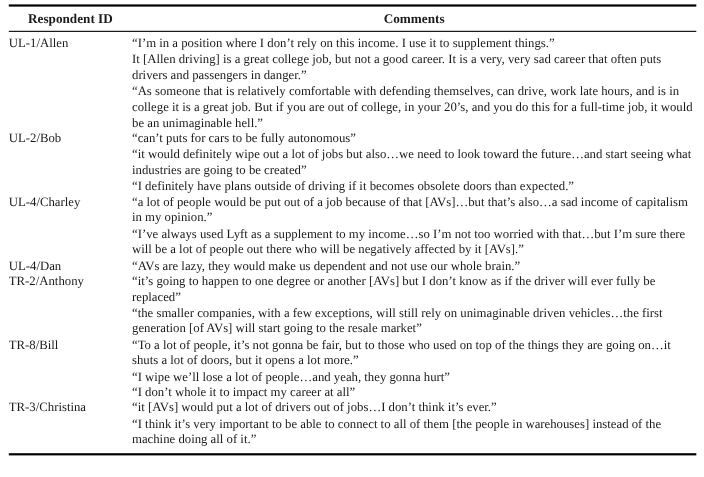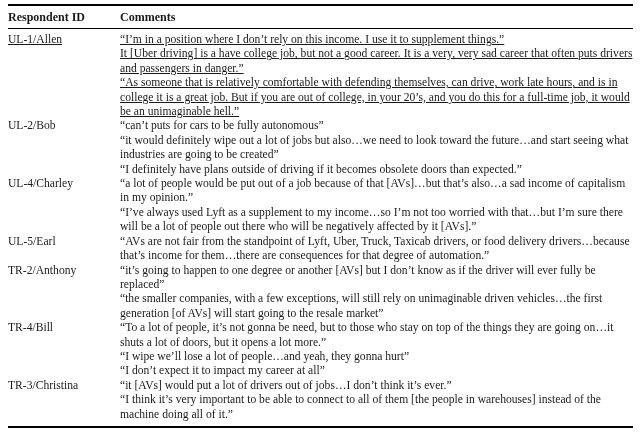--- a/index.html
+++ b/index.html
@@ -17,21 +17,21 @@
     overflow: hidden;
     background: #ffffff;
   }
   table.paper-table {
     width: 100%;
     border-collapse: collapse;
     border-top: 2px solid #000;
     border-bottom: 2px solid #000;
   }
   th {
-    text-align: left;
+    text-align: center;
     font-weight: bold;
     font-size: 12px;
     line-height: 14px;
     padding: 4px 0 4px 0;
     border-bottom: 1px solid #000;
     vertical-align: top;
   }
   th.id-col { width: 112px; }
   td {
     vertical-align: top;
@@ -39,77 +39,77 @@
     line-height: 14.4px;
     padding: 0;
   }
   td.id-cell {
     white-space: nowrap;
     padding-right: 10px;
   }
   td.comments-cell p {
     margin: 0;
   }
-  tbody tr:first-child td { padding-top: 4px; text-decoration: underline; }
+  tbody tr:first-child td { padding-top: 4px; }
   tbody tr:last-child td { padding-bottom: 4px; }
 </style>
 </head>
 <body>
 
 <div class="page">
   <table class="paper-table">
     <thead>
       <tr>
         <th class="id-col">Respondent ID</th>
         <th>Comments</th>
       </tr>
     </thead>
     <tbody id="table-body">
         <tr>
           <td class="id-cell">UL-1/Allen</td>
           <td class="comments-cell">
             <p>“I’m in a position where I don’t rely on this income. I use it to supplement things.”</p>
-            <p>It [Uber driving] is a have college job, but not a good career. It is a very, very sad career that often puts drivers and passengers in danger.”</p>
+            <p>It [Allen driving] is a great college job, but not a good career. It is a very, very sad career that often puts drivers and passengers in danger.”</p>
             <p>“As someone that is relatively comfortable with defending themselves, can drive, work late hours, and is in college it is a great job. But if you are out of college, in your 20’s, and you do this for a full-time job, it would be an unimaginable hell.”</p>
           </td>
         </tr>
         <tr>
           <td class="id-cell">UL-2/Bob</td>
           <td class="comments-cell">
             <p>“can’t puts for cars to be fully autonomous”</p>
             <p>“it would definitely wipe out a lot of jobs but also…we need to look toward the future…and start seeing what industries are going to be created”</p>
             <p>“I definitely have plans outside of driving if it becomes obsolete doors than expected.”</p>
           </td>
         </tr>
         <tr>
           <td class="id-cell">UL-4/Charley</td>
           <td class="comments-cell">
             <p>“a lot of people would be put out of a job because of that [AVs]…but that’s also…a sad income of capitalism in my opinion.”</p>
             <p>“I’ve always used Lyft as a supplement to my income…so I’m not too worried with that…but I’m sure there will be a lot of people out there who will be negatively affected by it [AVs].”</p>
           </td>
         </tr>
         <tr>
-          <td class="id-cell">UL-5/Earl</td>
+          <td class="id-cell">UL-4/Dan</td>
           <td class="comments-cell">
-            <p>“AVs are not fair from the standpoint of Lyft, Uber, Truck, Taxicab drivers, or food delivery drivers…because that’s income for them…there are consequences for that degree of automation.”</p>
+            <p>“AVs are lazy, they would make us dependent and not use our whole brain.”</p>
           </td>
         </tr>
         <tr>
           <td class="id-cell">TR-2/Anthony</td>
           <td class="comments-cell">
             <p>“it’s going to happen to one degree or another [AVs] but I don’t know as if the driver will ever fully be replaced”</p>
             <p>“the smaller companies, with a few exceptions, will still rely on unimaginable driven vehicles…the first generation [of AVs] will start going to the resale market”</p>
           </td>
         </tr>
         <tr>
-          <td class="id-cell">TR-4/Bill</td>
+          <td class="id-cell">TR-8/Bill</td>
           <td class="comments-cell">
-            <p>“To a lot of people, it’s not gonna be need, but to those who stay on top of the things they are going on…it shuts a lot of doors, but it opens a lot more.”</p>
+            <p>“To a lot of people, it’s not gonna be fair, but to those who used on top of the things they are going on…it shuts a lot of doors, but it opens a lot more.”</p>
             <p>“I wipe we’ll lose a lot of people…and yeah, they gonna hurt”</p>
-            <p>“I don’t expect it to impact my career at all”</p>
+            <p>“I don’t whole it to impact my career at all”</p>
           </td>
         </tr>
         <tr>
           <td class="id-cell">TR-3/Christina</td>
           <td class="comments-cell">
             <p>“it [AVs] would put a lot of drivers out of jobs…I don’t think it’s ever.”</p>
             <p>“I think it’s very important to be able to connect to all of them [the people in warehouses] instead of the machine doing all of it.”</p>
           </td>
         </tr>
       </tbody>

